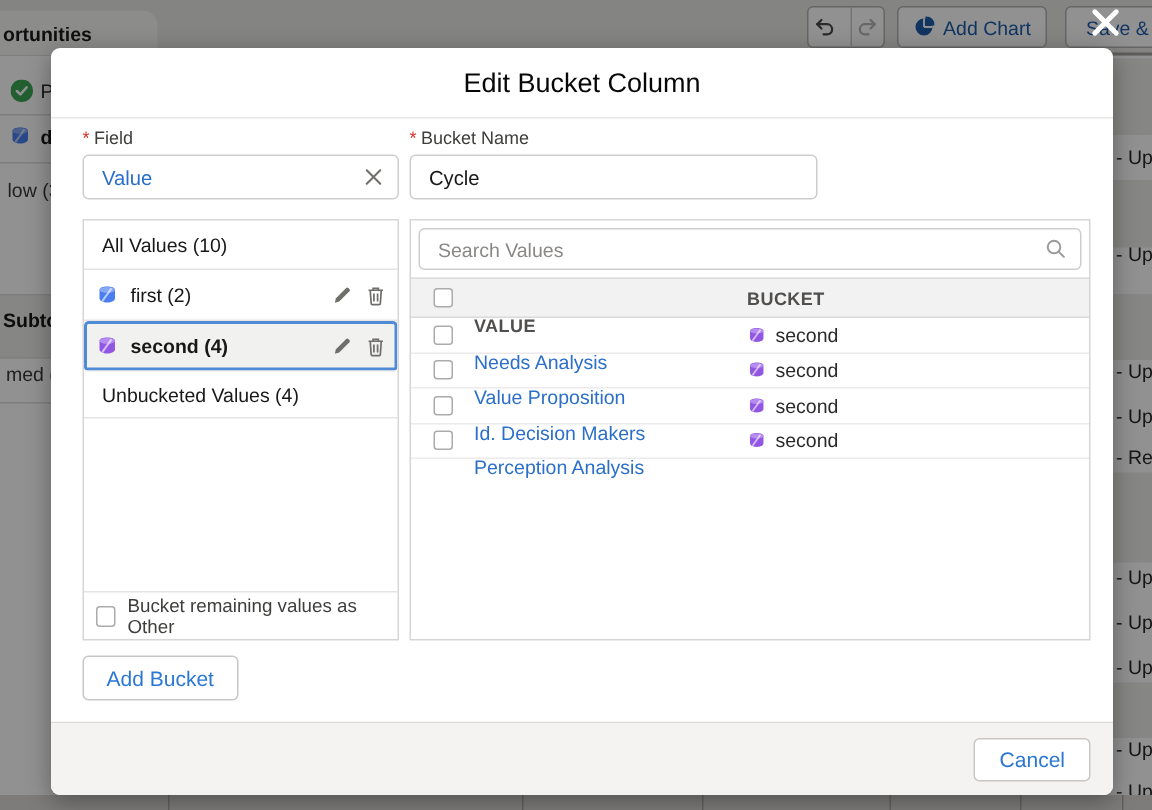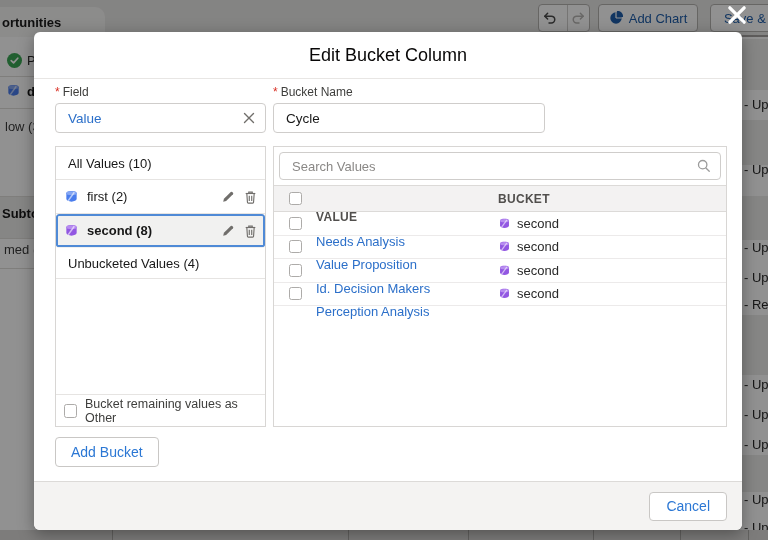--- a/index.html
+++ b/index.html
@@ -257,21 +257,21 @@
             </span>
           </div>
           <div class="lp-row lp-bucket selected">
             <span>
               <svg width="15" height="15" viewBox="0 0 16 16">
                 <path d="M2.5 4.5 C2.5 2.9 5 2.1 8 2.1 s5.5 .8 5.5 2.4 v6 c0 1.9 -2.6 3 -5.5 3 s-5.5 -1.1 -5.5 -3 z" fill="#9257e2"></path>
                 <ellipse cx="8" cy="4.5" rx="5.5" ry="2.1" fill="#b78cf0"></ellipse>
                 <path d="M4.5 12.5 L11 3.5" stroke="rgba(255,255,255,.6)" stroke-width="1.5"></path>
               </svg>
             </span>
-            <span class="lbl">second (8)</span>
+            <span class="lbl">second (4)</span>
             <span class="lp-acts">
               <span>
                 <svg width="13" height="13" viewBox="0 0 16 16" fill="#706e6b">
                     <path d="M1.5 14.5 l.9-3.6 L10.8 2.5 a1.3 1.3 0 0 1 1.8 0 l.9.9 a1.3 1.3 0 0 1 0 1.8 L5.1 13.6 z"></path>
                   </svg>
               </span>
               <span>
                 <svg width="13" height="14" viewBox="0 0 14 16" fill="none" stroke="#706e6b" stroke-width="1.3">
                   <path d="M1.5 4 h11"></path>
                     <path d="M5 4 V2.5 h4 V4"></path>

